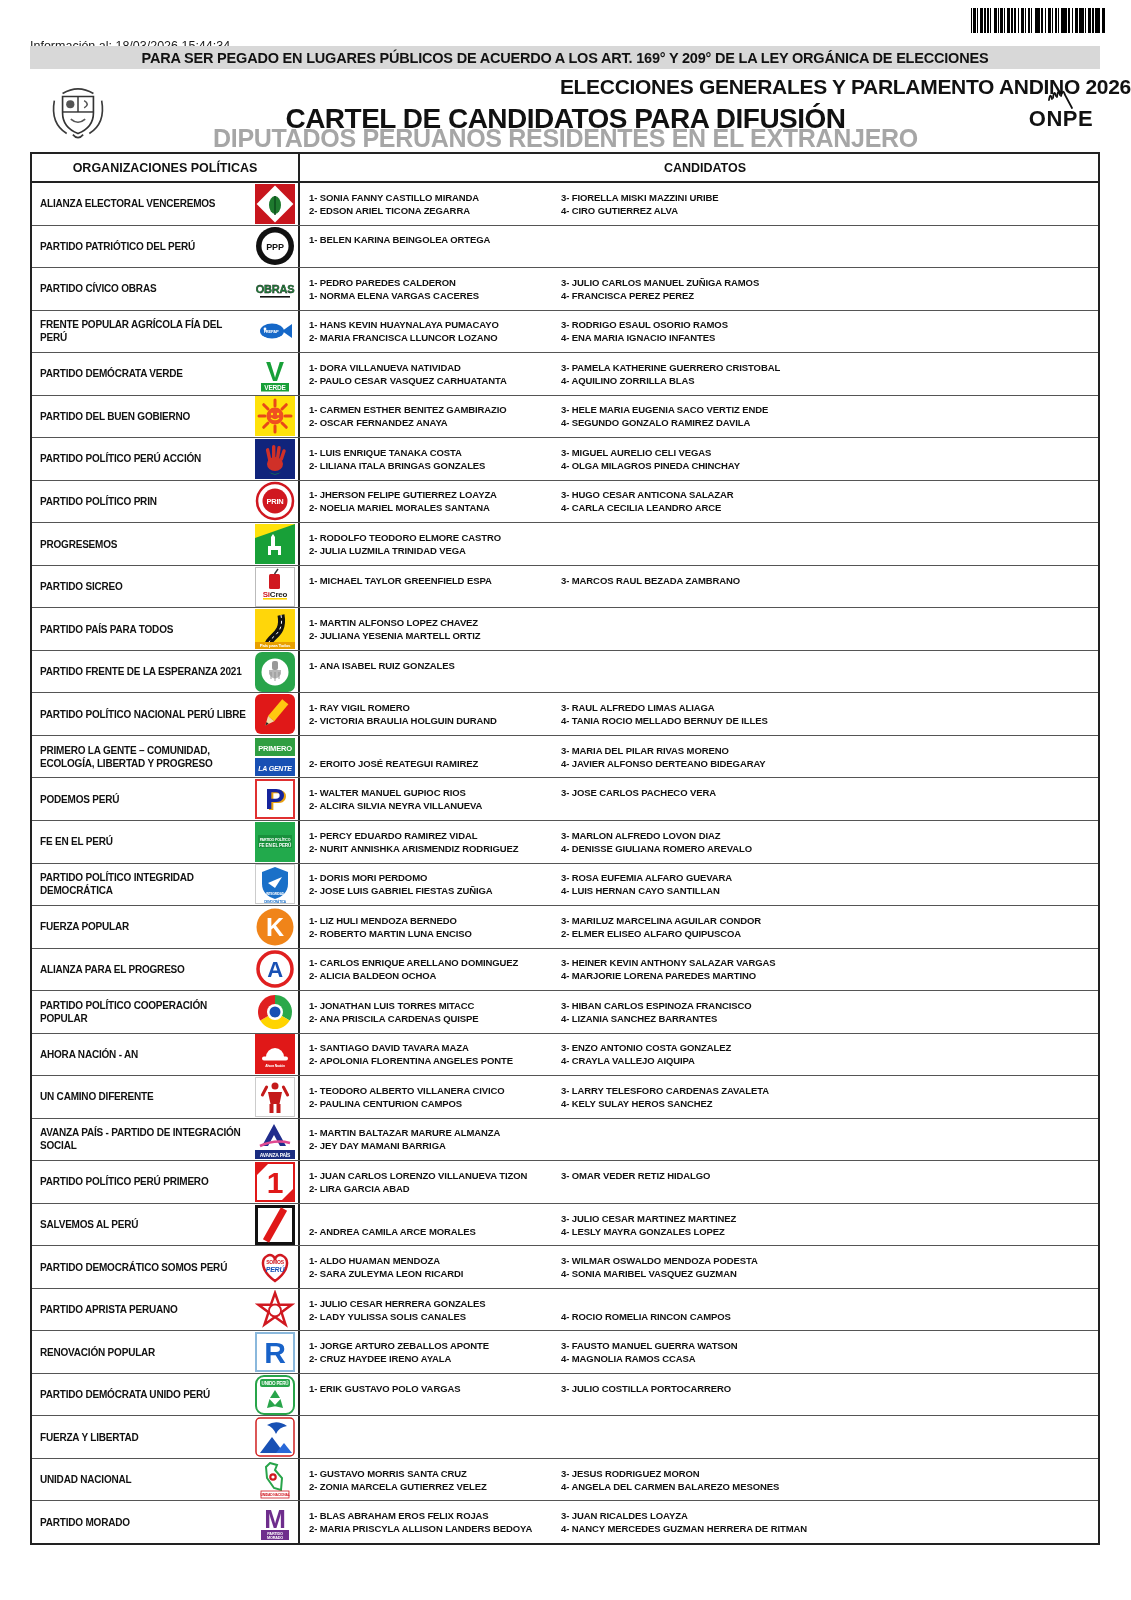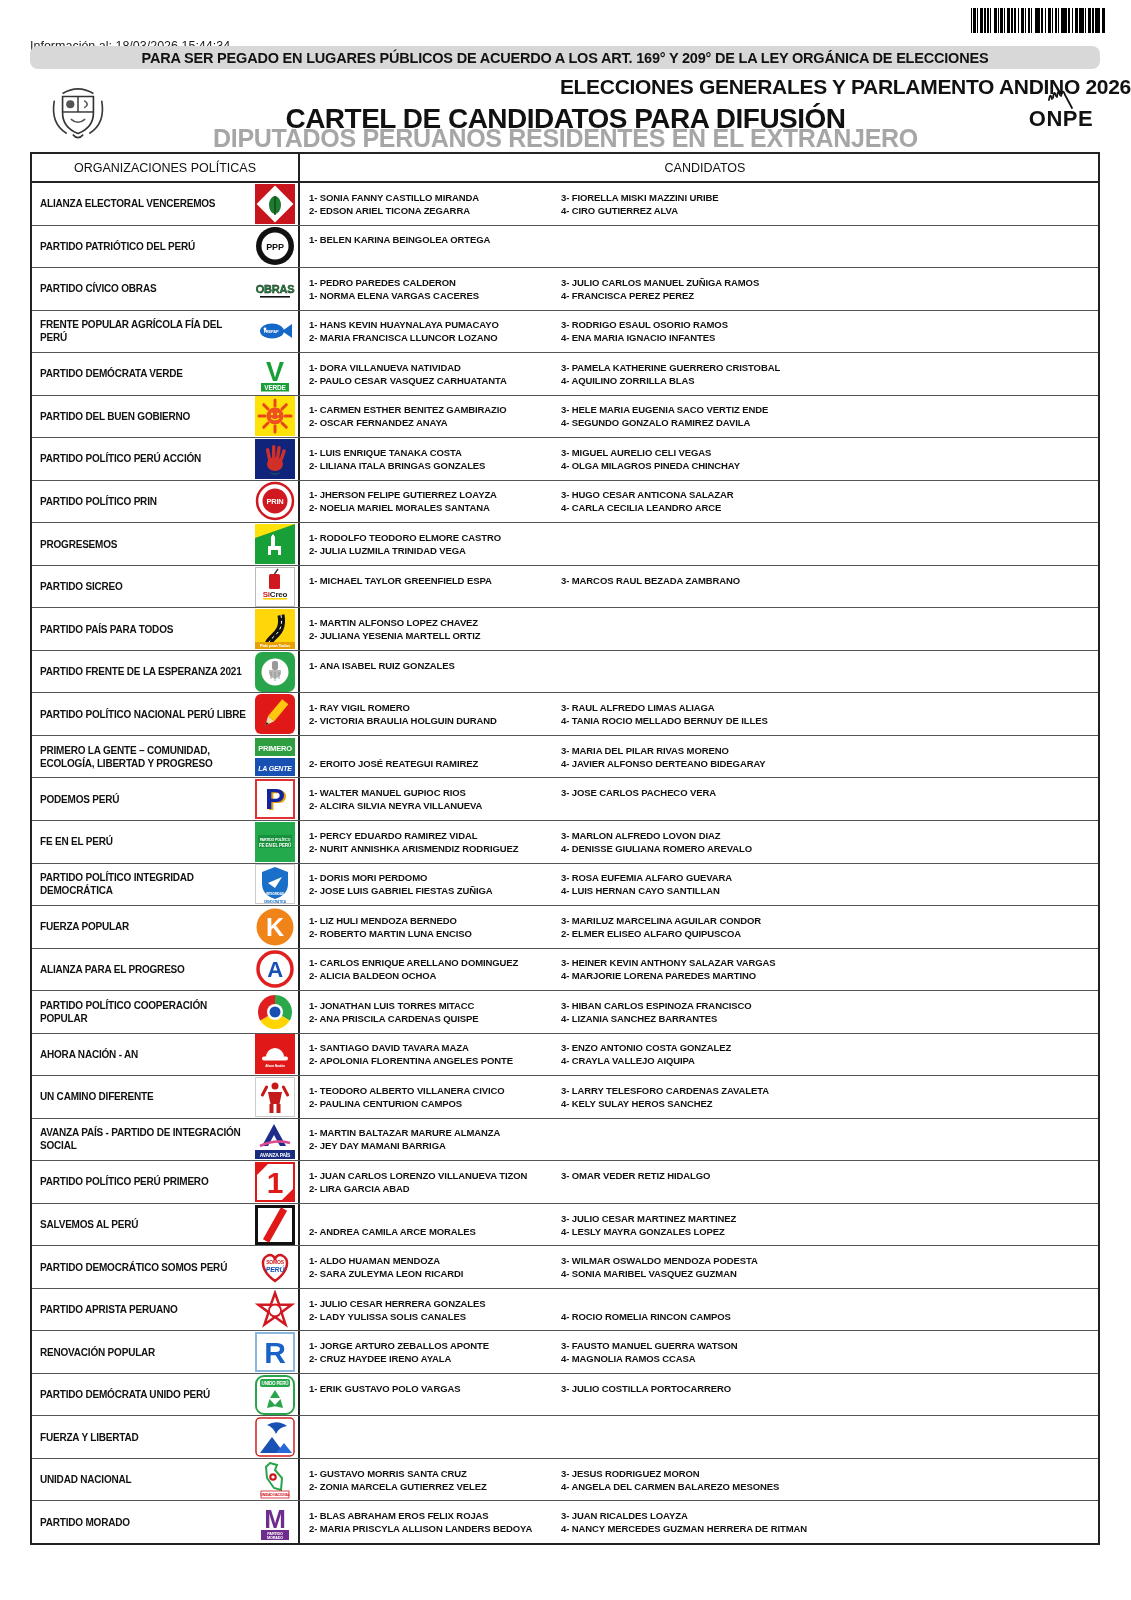--- a/index.html
+++ b/index.html
@@ -1,31 +1,31 @@
 <!DOCTYPE html>
 <html style="--notice-bar-bg: #d8d8d8; --subtitle-gray: #a6a6a6; --table-border: #222222;"><head>
 <meta charset="utf-8">
 <style>
   html,body{margin:0;padding:0;}
   body{width:1131px;height:1600px;background:#fff;font-family:"Liberation Sans",sans-serif;position:relative;overflow:hidden;color:#111;}
   .info{position:absolute;left:30px;top:12px;font-size:12.5px;color:#1a1a1a;margin-top:27px;}
   .barcode{position:absolute;right:26px;top:8px;width:134px;height:25px;
     background:repeating-linear-gradient(90deg,#000 0 1.5px,#fff 1.5px 2.5px,#000 2.5px 5px,#fff 5px 6px,#000 6px 7px,#fff 7px 9.5px,#000 9.5px 12.5px,#fff 12.5px 13.5px);}
   .notice{position:absolute;left:30px;top:46px;width:1070px;height:23px;background:var(--notice-bar-bg,#d8d8d8);
-    display:flex;align-items:center;justify-content:center;font-weight:bold;font-size:14.5px;letter-spacing:-0.2px;border-radius:8px;}
+    display:flex;align-items:center;justify-content:center;font-weight:bold;font-size:14.5px;letter-spacing:-0.2px;}
   .title1{position:absolute;top:75px;left:0;width:100%;text-align:right;font-size:21px;font-weight:bold;letter-spacing:-0.3px;}
   .title2{position:absolute;top:96px;left:0;width:100%;text-align:center;font-size:28px;font-weight:bold;letter-spacing:-0.5px;margin-top:7px;}
   .title3{position:absolute;top:124px;left:0;width:100%;text-align:center;font-size:25px;font-weight:bold;letter-spacing:-0.3px;color:var(--subtitle-gray,#a6a6a6);}
   .escudo{position:absolute;left:42px;top:80px;width:72px;height:66px;}
   .escudo svg{width:100%;height:100%;}
   .onpe{position:absolute;right:22px;top:84px;width:96px;text-align:center;}
   .onpe-hand{display:block;margin:0 auto;width:44px;height:26px;}
   .onpe-label{font-size:22px;font-weight:bold;letter-spacing:0.5px;color:#111;line-height:18px;}
   .table{position:absolute;left:30px;top:152px;width:1070px;height:1393px;border:2px solid #222;box-sizing:border-box;display:flex;flex-direction:column;background:#fff;}
-  .thead{display:flex;height:27px;border-bottom:2px solid #222;font-weight:normal;font-size:12.5px;flex:none;gap:12px;}
+  .thead{display:flex;height:27px;border-bottom:2px solid #222;font-weight:bold;font-size:12.5px;flex:none;gap:12px;}
   .th1{width:268px;border-right:2px solid #222;display:flex;align-items:center;justify-content:center;box-sizing:border-box;}
   .th2{flex:1;display:flex;align-items:center;justify-content:center;}
   .tbody{flex:1;display:flex;flex-direction:column;justify-content:flex-end;}
   .row{flex:1;display:flex;border-top:1px solid #555;min-height:0;}
   .row:first-child{border-top:none;}
   .cell-party{width:268px;border-right:2px solid #222;position:relative;display:flex;align-items:center;box-sizing:border-box;
     padding:2px 52px 2px 8px;font-size:10px;font-weight:bold;line-height:1.3;letter-spacing:-0.2px;}
   .logo{position:absolute;right:3px;top:50%;transform:translateY(-50%);width:40px;height:40px;}
   .logo svg{width:100%;height:100%;display:block;}
   .cell-cands{flex:1;position:relative;}

